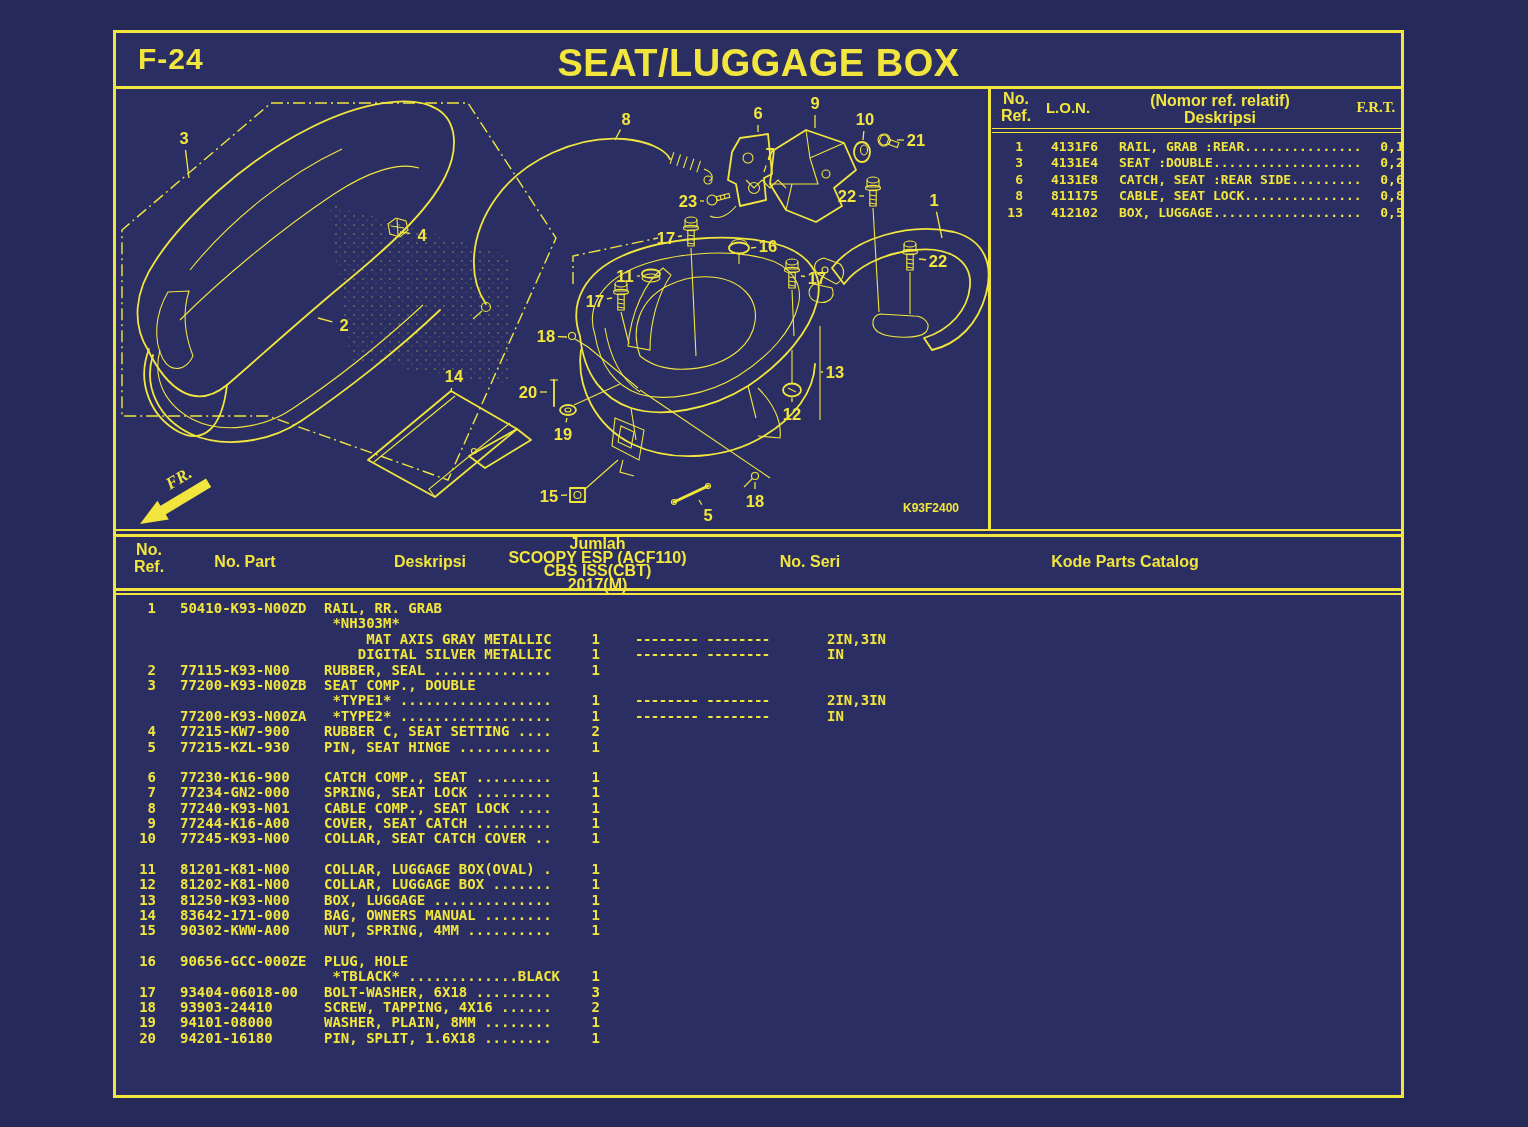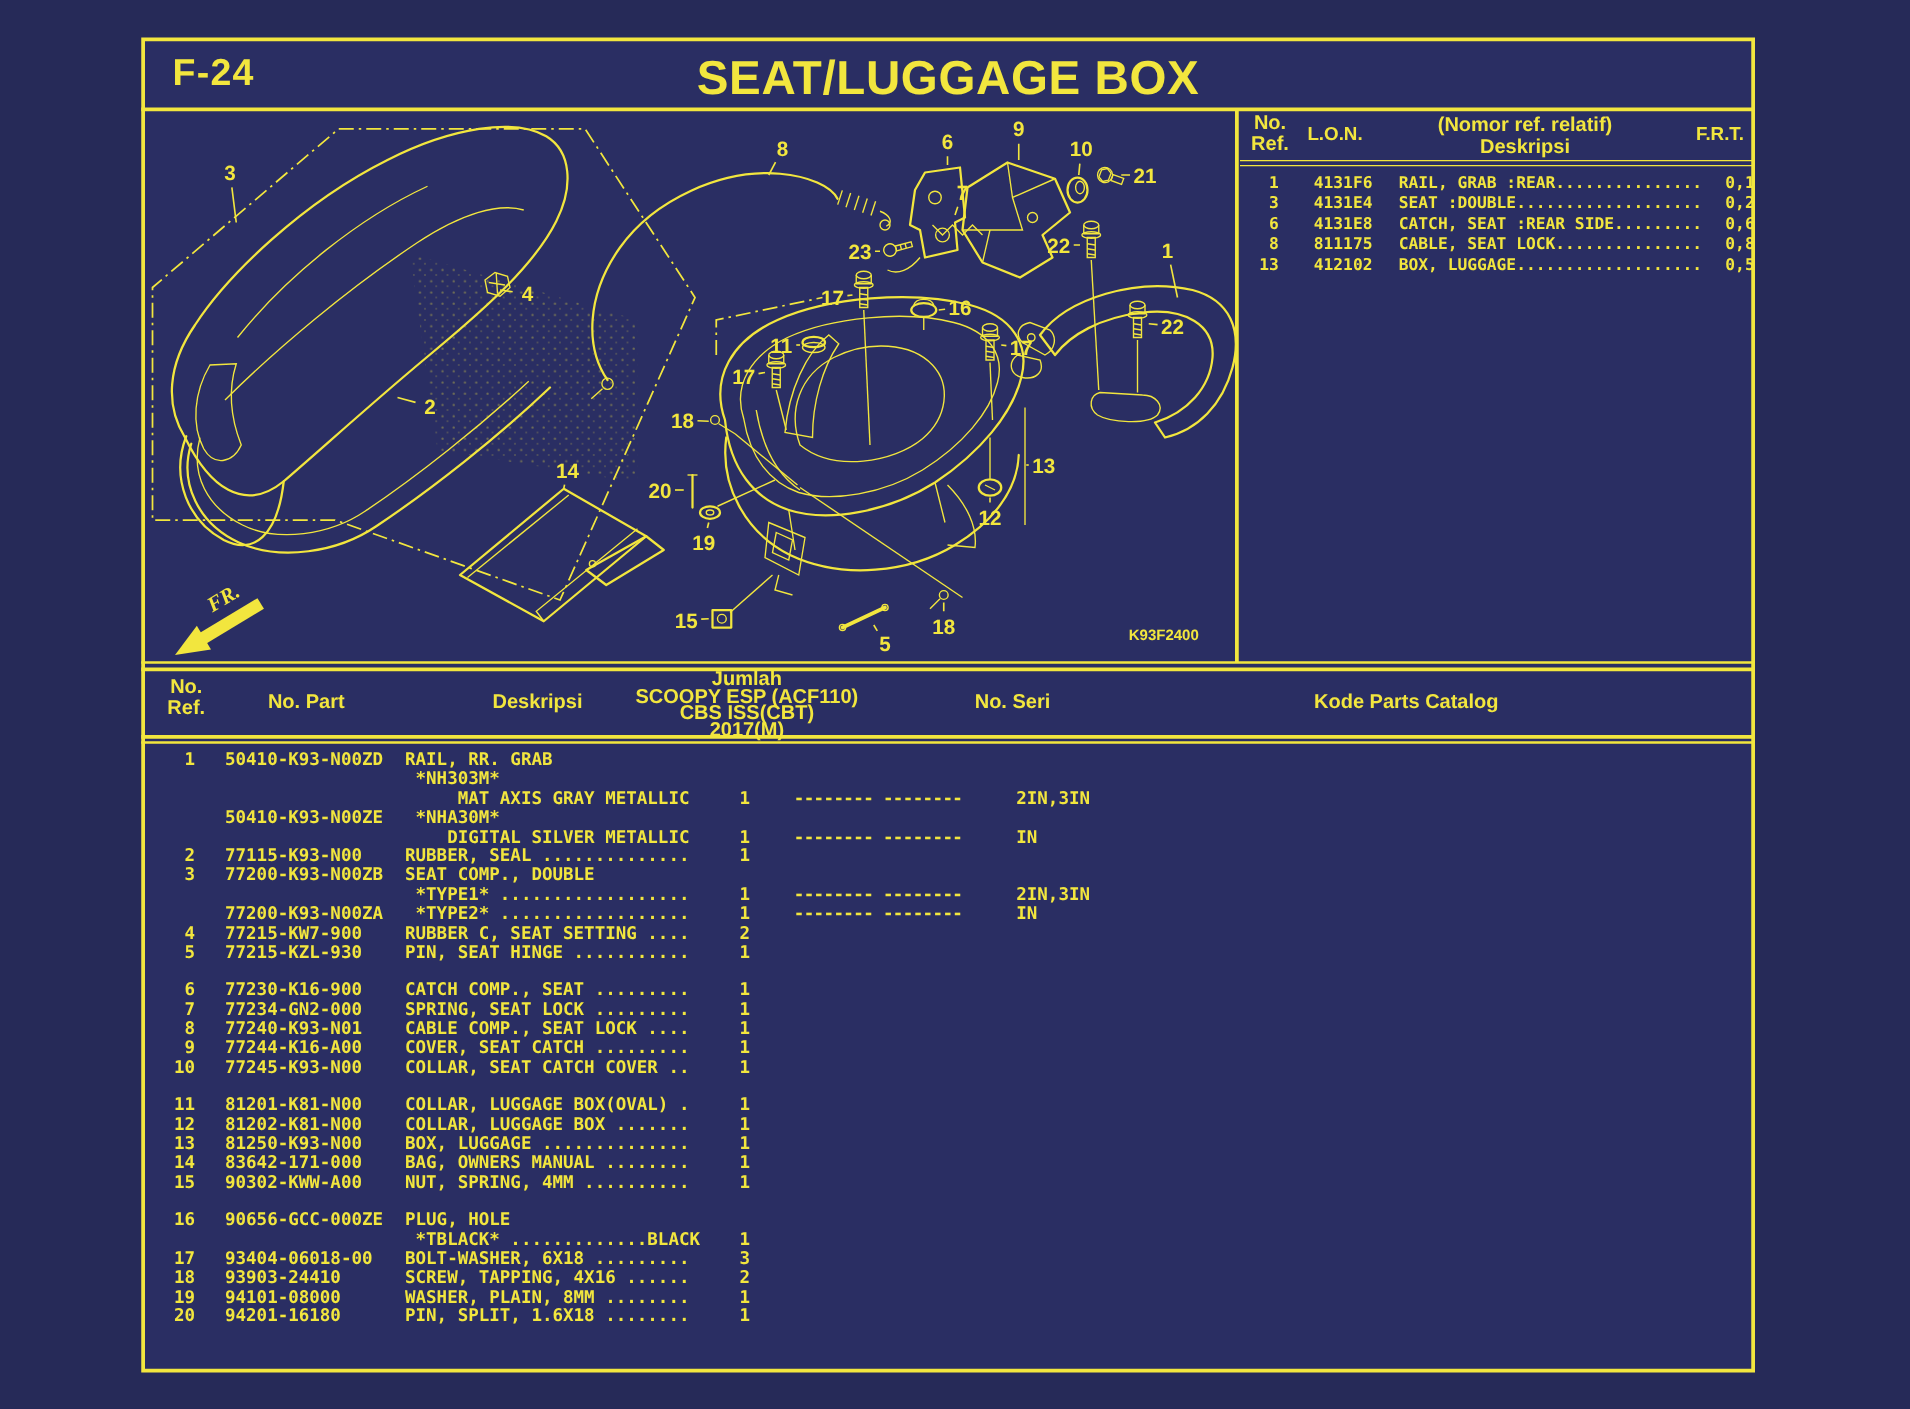--- a/index.html
+++ b/index.html
@@ -26,21 +26,21 @@
   
   .parts-rows{position:absolute;left:128px;top:601px;}
   .prow{display:flex;height:15.4px;line-height:15.4px;}
   .prow.gap{margin-top:15px;}
   .c{color:var(--y);font-weight:bold;font-size:14px;font-family:"DejaVu Sans Mono",monospace;white-space:pre;}
   .c.ref{width:28px;text-align:right;}
   .c.part{margin-left:24px;width:140px;}
   .c.desc{margin-left:4px;width:236px;}
   .c.qty{width:40px;text-align:right;}
   .c.seri{margin-left:35px;width:150px;letter-spacing:-0.5px;}
-  .c.var{margin-left:28px;width:120px;}
+  .c.var{margin-left:42px;width:120px;}
   .hdr{font-size:16px;text-align:center;line-height:17px;}
   .jum{font-size:16px;line-height:13.5px;text-align:center;}
   
   svg{position:absolute;left:118px;top:88px;color:var(--y);}
   svg *{vector-effect:non-scaling-stroke;}
   .ln{fill:none;stroke:currentColor;stroke-width:1.8;stroke-linecap:round;stroke-linejoin:round;}
   .thin{fill:none;stroke:currentColor;stroke-width:1.1;}
   .dash{fill:none;stroke:currentColor;stroke-width:1.4;stroke-dasharray:12 4 2 4;}
   .fillY{fill:currentColor;stroke:none;}
   .callout{fill:currentColor;font-family:"Liberation Sans",sans-serif;font-weight:bold;font-size:16.5px;text-anchor:middle;}
@@ -62,21 +62,21 @@
 
   <div class="t sans hdr" style="left:997px;top:90px;width:38px;">
     <div>No.</div>
       <div>Ref.</div>
   </div>
   <div class="t sans hdr" style="left:1038px;top:99px;width:60px;font-size:15px;">L.O.N.</div>
   <div class="t sans hdr" style="left:1100px;top:92px;width:240px;">
     <div>(Nomor ref. relatif)</div>
       <div>Deskripsi</div>
   </div>
-  <div class="t sans hdr" style="left:1348px;top:99px;width:56px;font-size:15px;">F.R.T.</div>
+  <div class="t sans hdr" style="left:1348px;top:99px;width:56px;font-size:15px;font-family:Liberation Serif, serif;">F.R.T.</div>
   <div class="dline" style="left:992px;top:128px;width:412px;"></div>
   <div class="ref-rows" id="ref-rows">
       <div class="rrow">
         <span class="rc ref">1</span>
         <span class="rc lon">4131F6</span>
         <span class="rc desc">RAIL, GRAB :REAR...............</span>
         <span class="rc frt">0,1</span>
       </div>
       <div class="rrow">
         <span class="rc ref">3</span>
@@ -368,28 +368,20 @@
       <div class="prow">
         <span class="c ref"></span>
         <span class="c part"></span>
         <span class="c desc">     MAT AXIS GRAY METALLIC</span>
         <span class="c qty">1</span>
         <span class="c seri">-------- --------</span>
         <span class="c var">2IN,3IN</span>
       </div>
       <div class="prow">
         <span class="c ref"></span>
-        <span class="c part">50410-K93-N00ZE</span>
-        <span class="c desc"> *NHA30M*</span>
-        <span class="c qty"></span>
-        <span class="c seri"></span>
-        <span class="c var"></span>
-      </div>
-      <div class="prow">
-        <span class="c ref"></span>
         <span class="c part"></span>
         <span class="c desc">    DIGITAL SILVER METALLIC</span>
         <span class="c qty">1</span>
         <span class="c seri">-------- --------</span>
         <span class="c var">IN</span>
       </div>
       <div class="prow">
         <span class="c ref">2</span>
         <span class="c part">77115-K93-N00</span>
         <span class="c desc">RUBBER, SEAL ..............</span>

